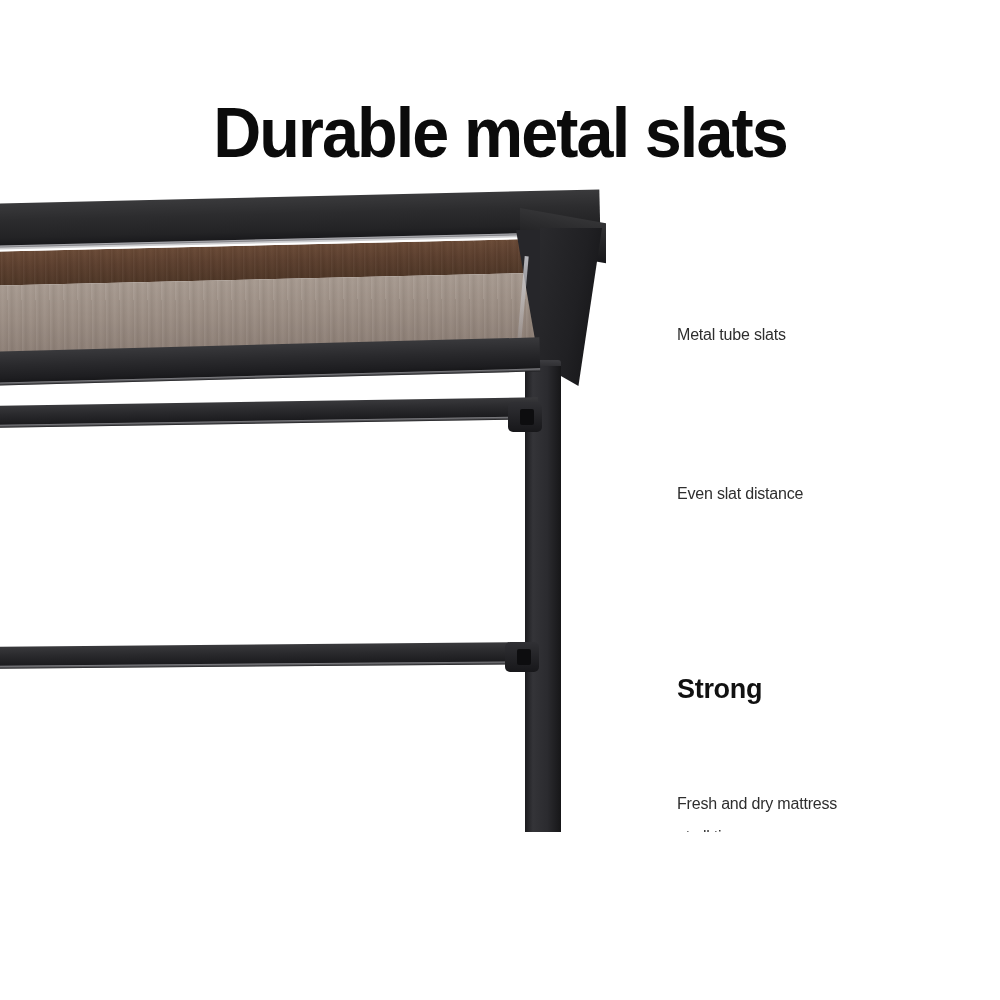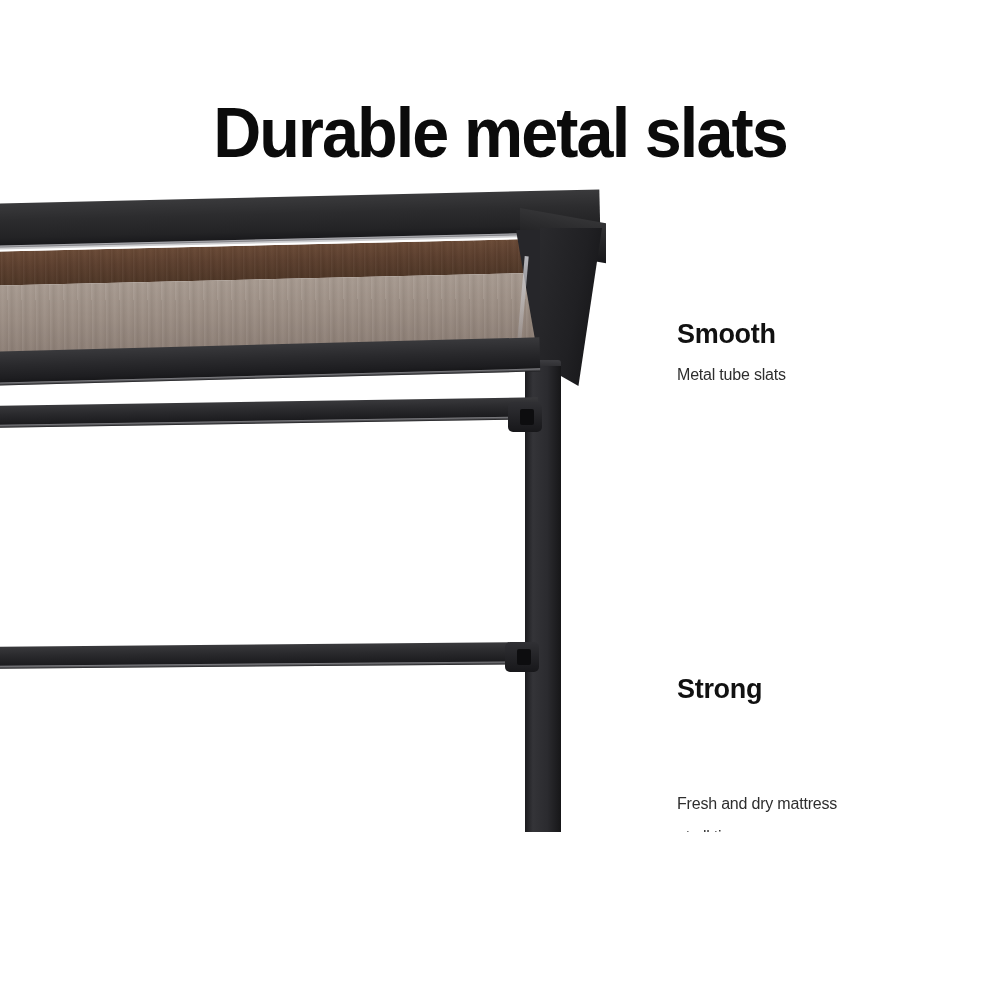--- a/index.html
+++ b/index.html
@@ -282,25 +282,25 @@
     <div class="bracket bracket-4"></div>
     <div class="bracket-notch bracket-notch-2"></div>
     <div class="bracket-notch bracket-notch-3"></div>
     <div class="bracket-notch bracket-notch-4"></div>
 
   </div>
 
   <div class="features">
 
     <div class="feature feature-0">
-      <p class="feature-title">Smooth</p>
       <p class="feature-desc">Metal tube slats</p>
     </div>
 
     <div class="feature feature-1">
+      <p class="feature-desc">Even slat distance</p>
     </div>
 
     <div class="feature feature-2">
       <p class="feature-title">Strong</p>
     </div>
 
     <div class="feature feature-3">
       <p class="feature-desc">Fresh and dry mattress
 at all times</p>
     </div>

